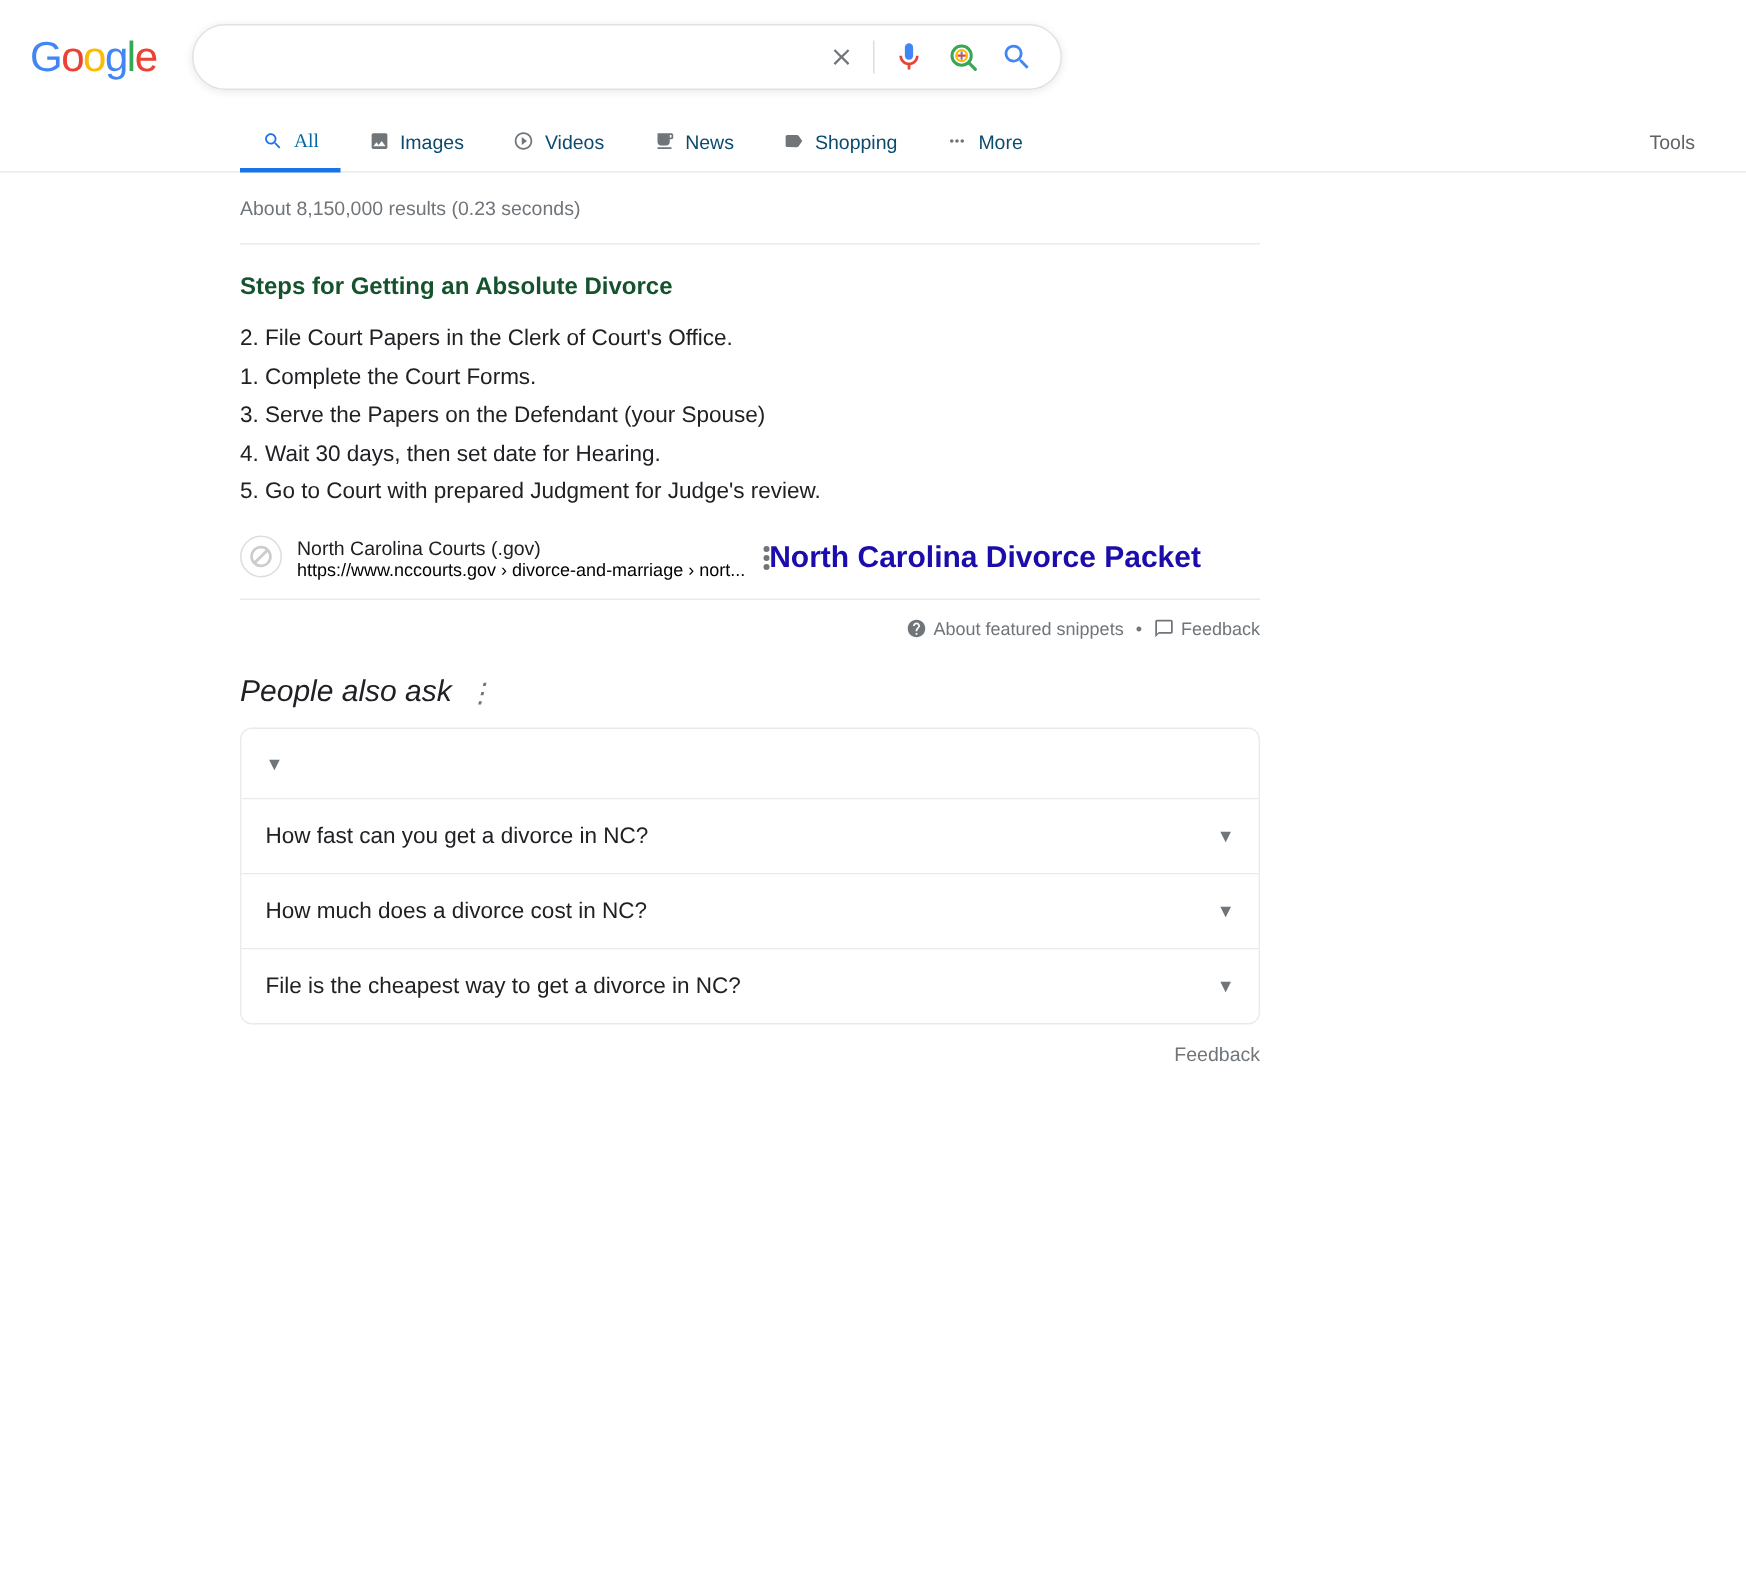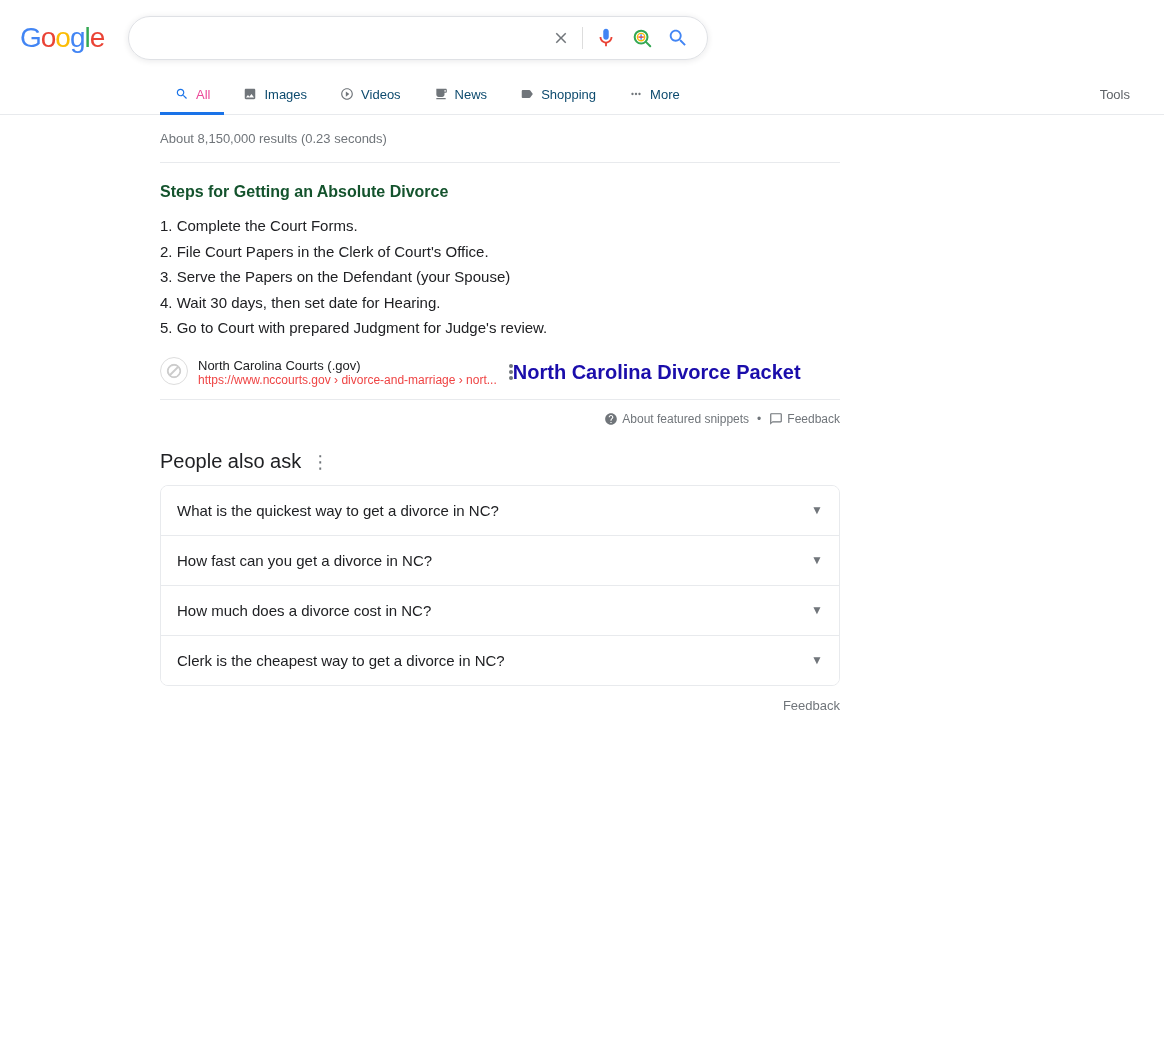--- a/index.html
+++ b/index.html
@@ -80,22 +80,23 @@
       padding: 10px 14px;
       font-size: 13px;
       color: #0c4a6e;
       cursor: pointer;
       border-bottom: 3px solid transparent;
       margin-bottom: -1px;
       text-decoration: none;
       white-space: nowrap;
     }
     .nav-tab.active {
-      color: #ec4899;
+      color: #0369a1;
       border-bottom: 3px solid #1a73e8;
+      font-family: Liberation Serif, serif;
     }
     .nav-tab-icon {
       width: 16px;
       height: 16px;
       display: inline-flex;
       align-items: center;
       justify-content: center;
     }
     .tools-btn {
       margin-left: auto;
@@ -169,21 +170,21 @@
     .source-details {
       display: flex;
       flex-direction: row;
     }
     .source-name {
       font-size: 13px;
       color: #202124;
     }
     .source-url {
       font-size: 12px;
-      color: #ef4444;
+      color: #000000;
       display: flex;
       align-items: center;
       gap: 4px;
     }
     .source-link-title {
       font-size: 20px;
       color: #1a0dab;
       text-decoration: none;
       display: block;
       margin: 4px 0 0 0;
@@ -222,20 +223,21 @@
 
     
     .paa-section {
       margin-top: 8px;
     }
     .paa-header {
       display: flex;
       align-items: flex-end;
       gap: 10px;
       margin-bottom: 12px;
+      font-style: italic;
     }
     .paa-title {
       font-size: 20px;
       font-weight: 400;
       color: #202124;
     }
     .paa-more-icon {
       color: #70757a;
       cursor: pointer;
       font-size: 18px;
@@ -401,25 +403,25 @@
 <main class="main">
 
   <p class="results-count">About 8,150,000 results (0.23 seconds)</p>
 
   <hr class="divider">
 
   <div class="featured-snippet">
     <div class="snippet-title">Steps for Getting an Absolute Divorce</div>
 
     <ol class="snippet-list">
+      <li data-num="2">
+        <span>File Court Papers in the Clerk of Court's Office.</span>
+      </li>
       <li data-num="1">
         <span>Complete the Court Forms.</span>
-      </li>
-      <li data-num="2">
-        <span>File Court Papers in the Clerk of Court's Office.</span>
       </li>
       <li data-num="3">
         <span>Serve the Papers on the Defendant (your Spouse)</span>
       </li>
       <li data-num="4">
         <span>Wait 30 days, then set date for Hearing.</span>
       </li>
       <li data-num="5">
         <span>Go to Court with prepared Judgment for Judge's review.</span>
       </li>
@@ -468,33 +470,32 @@
   </div>
 
   <div class="paa-section">
     <div class="paa-header">
       <span class="paa-title">People also ask</span>
       <span class="paa-more-icon">⋮</span>
     </div>
 
     <div class="paa-list">
       <div class="paa-item">
-        <span class="paa-question">What is the quickest way to get a divorce in NC?</span>
         <span class="paa-chevron">▼</span>
       </div>
       <div class="paa-item">
         <span class="paa-question">How fast can you get a divorce in NC?</span>
         <span class="paa-chevron">▼</span>
       </div>
       <div class="paa-item">
         <span class="paa-question">How much does a divorce cost in NC?</span>
         <span class="paa-chevron">▼</span>
       </div>
       <div class="paa-item">
-        <span class="paa-question">Clerk is the cheapest way to get a divorce in NC?</span>
+        <span class="paa-question">File is the cheapest way to get a divorce in NC?</span>
         <span class="paa-chevron">▼</span>
       </div>
     </div>
 
     <div class="bottom-feedback">
       <span>Feedback</span>
     </div>
   </div>
 </main>
 

